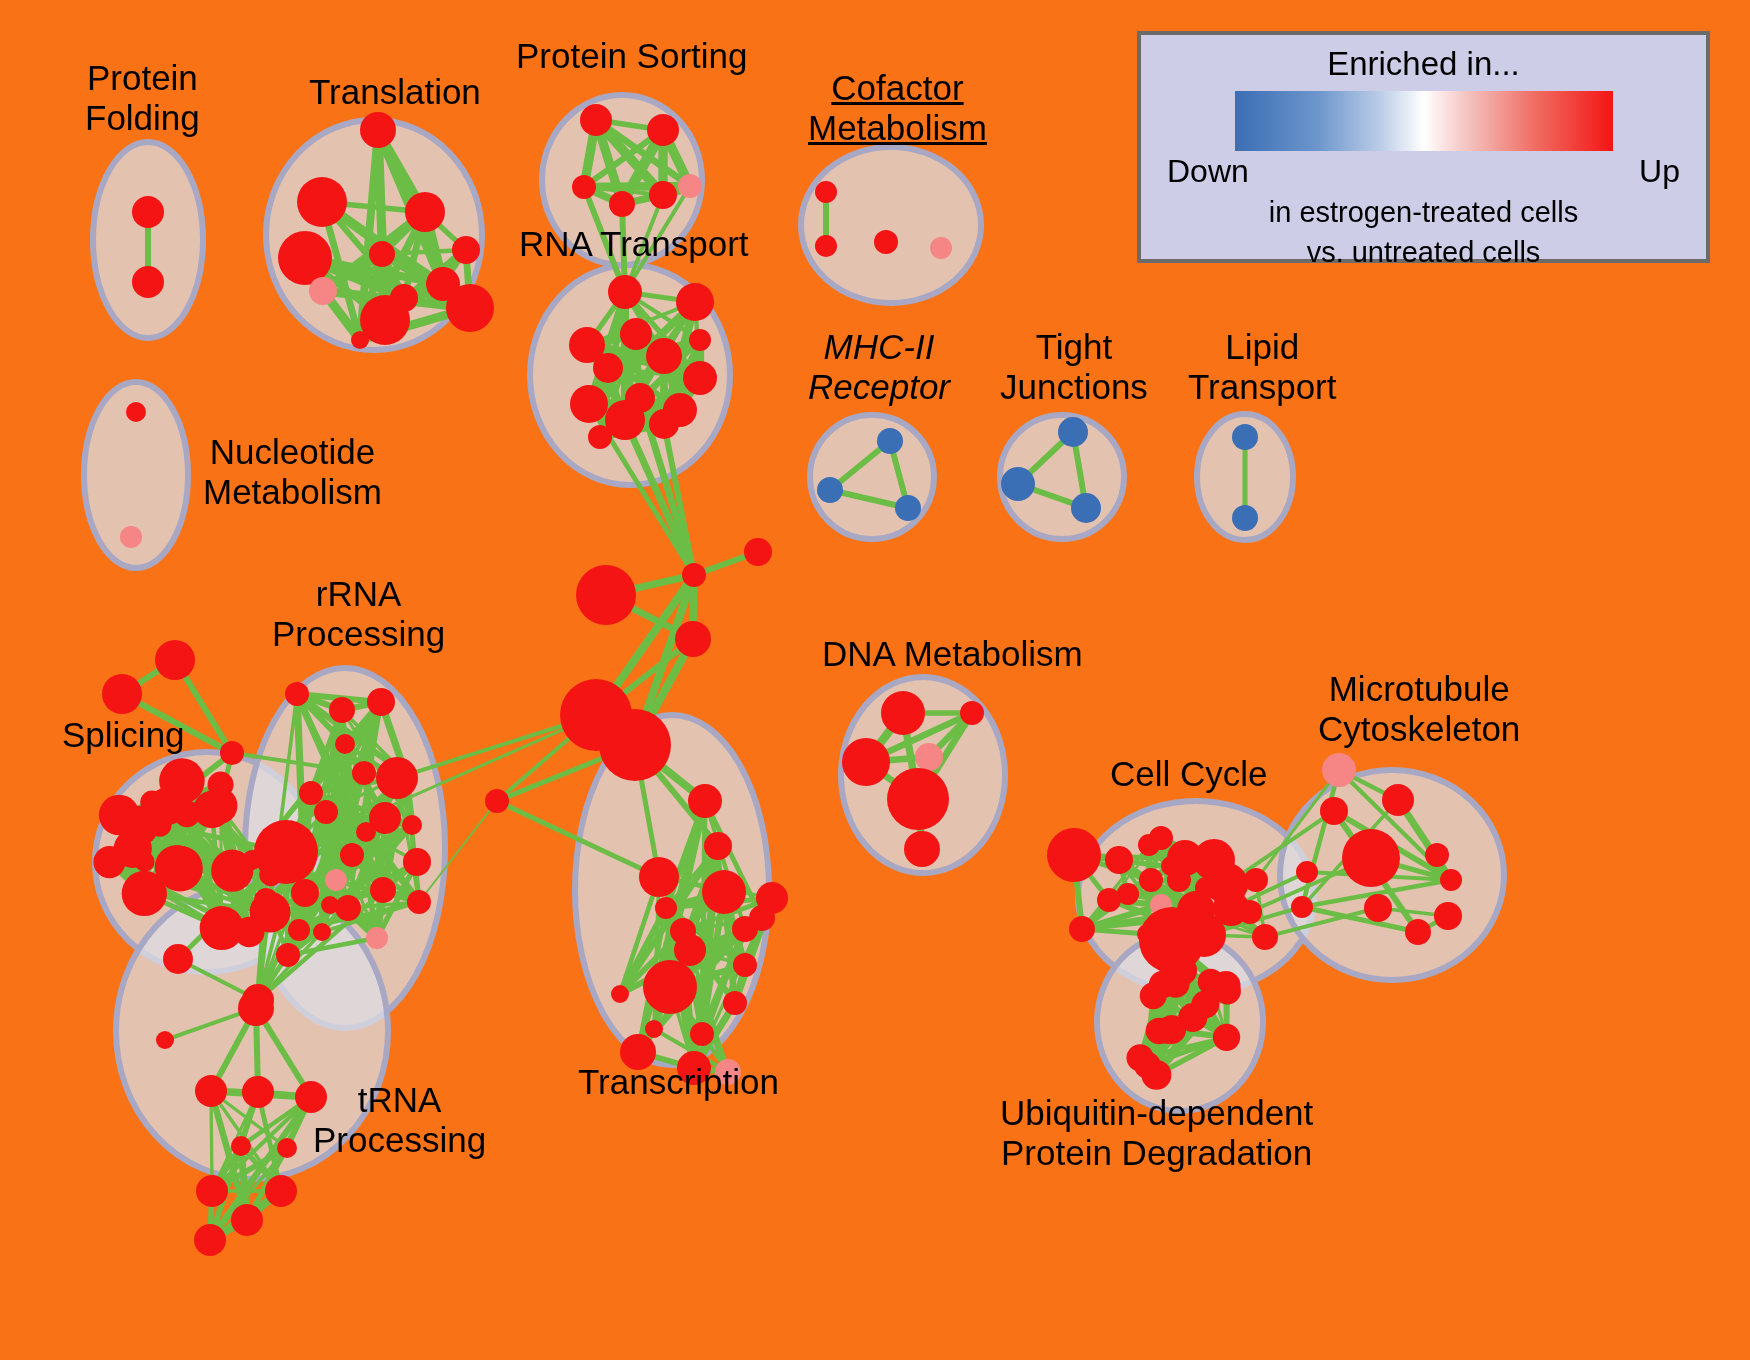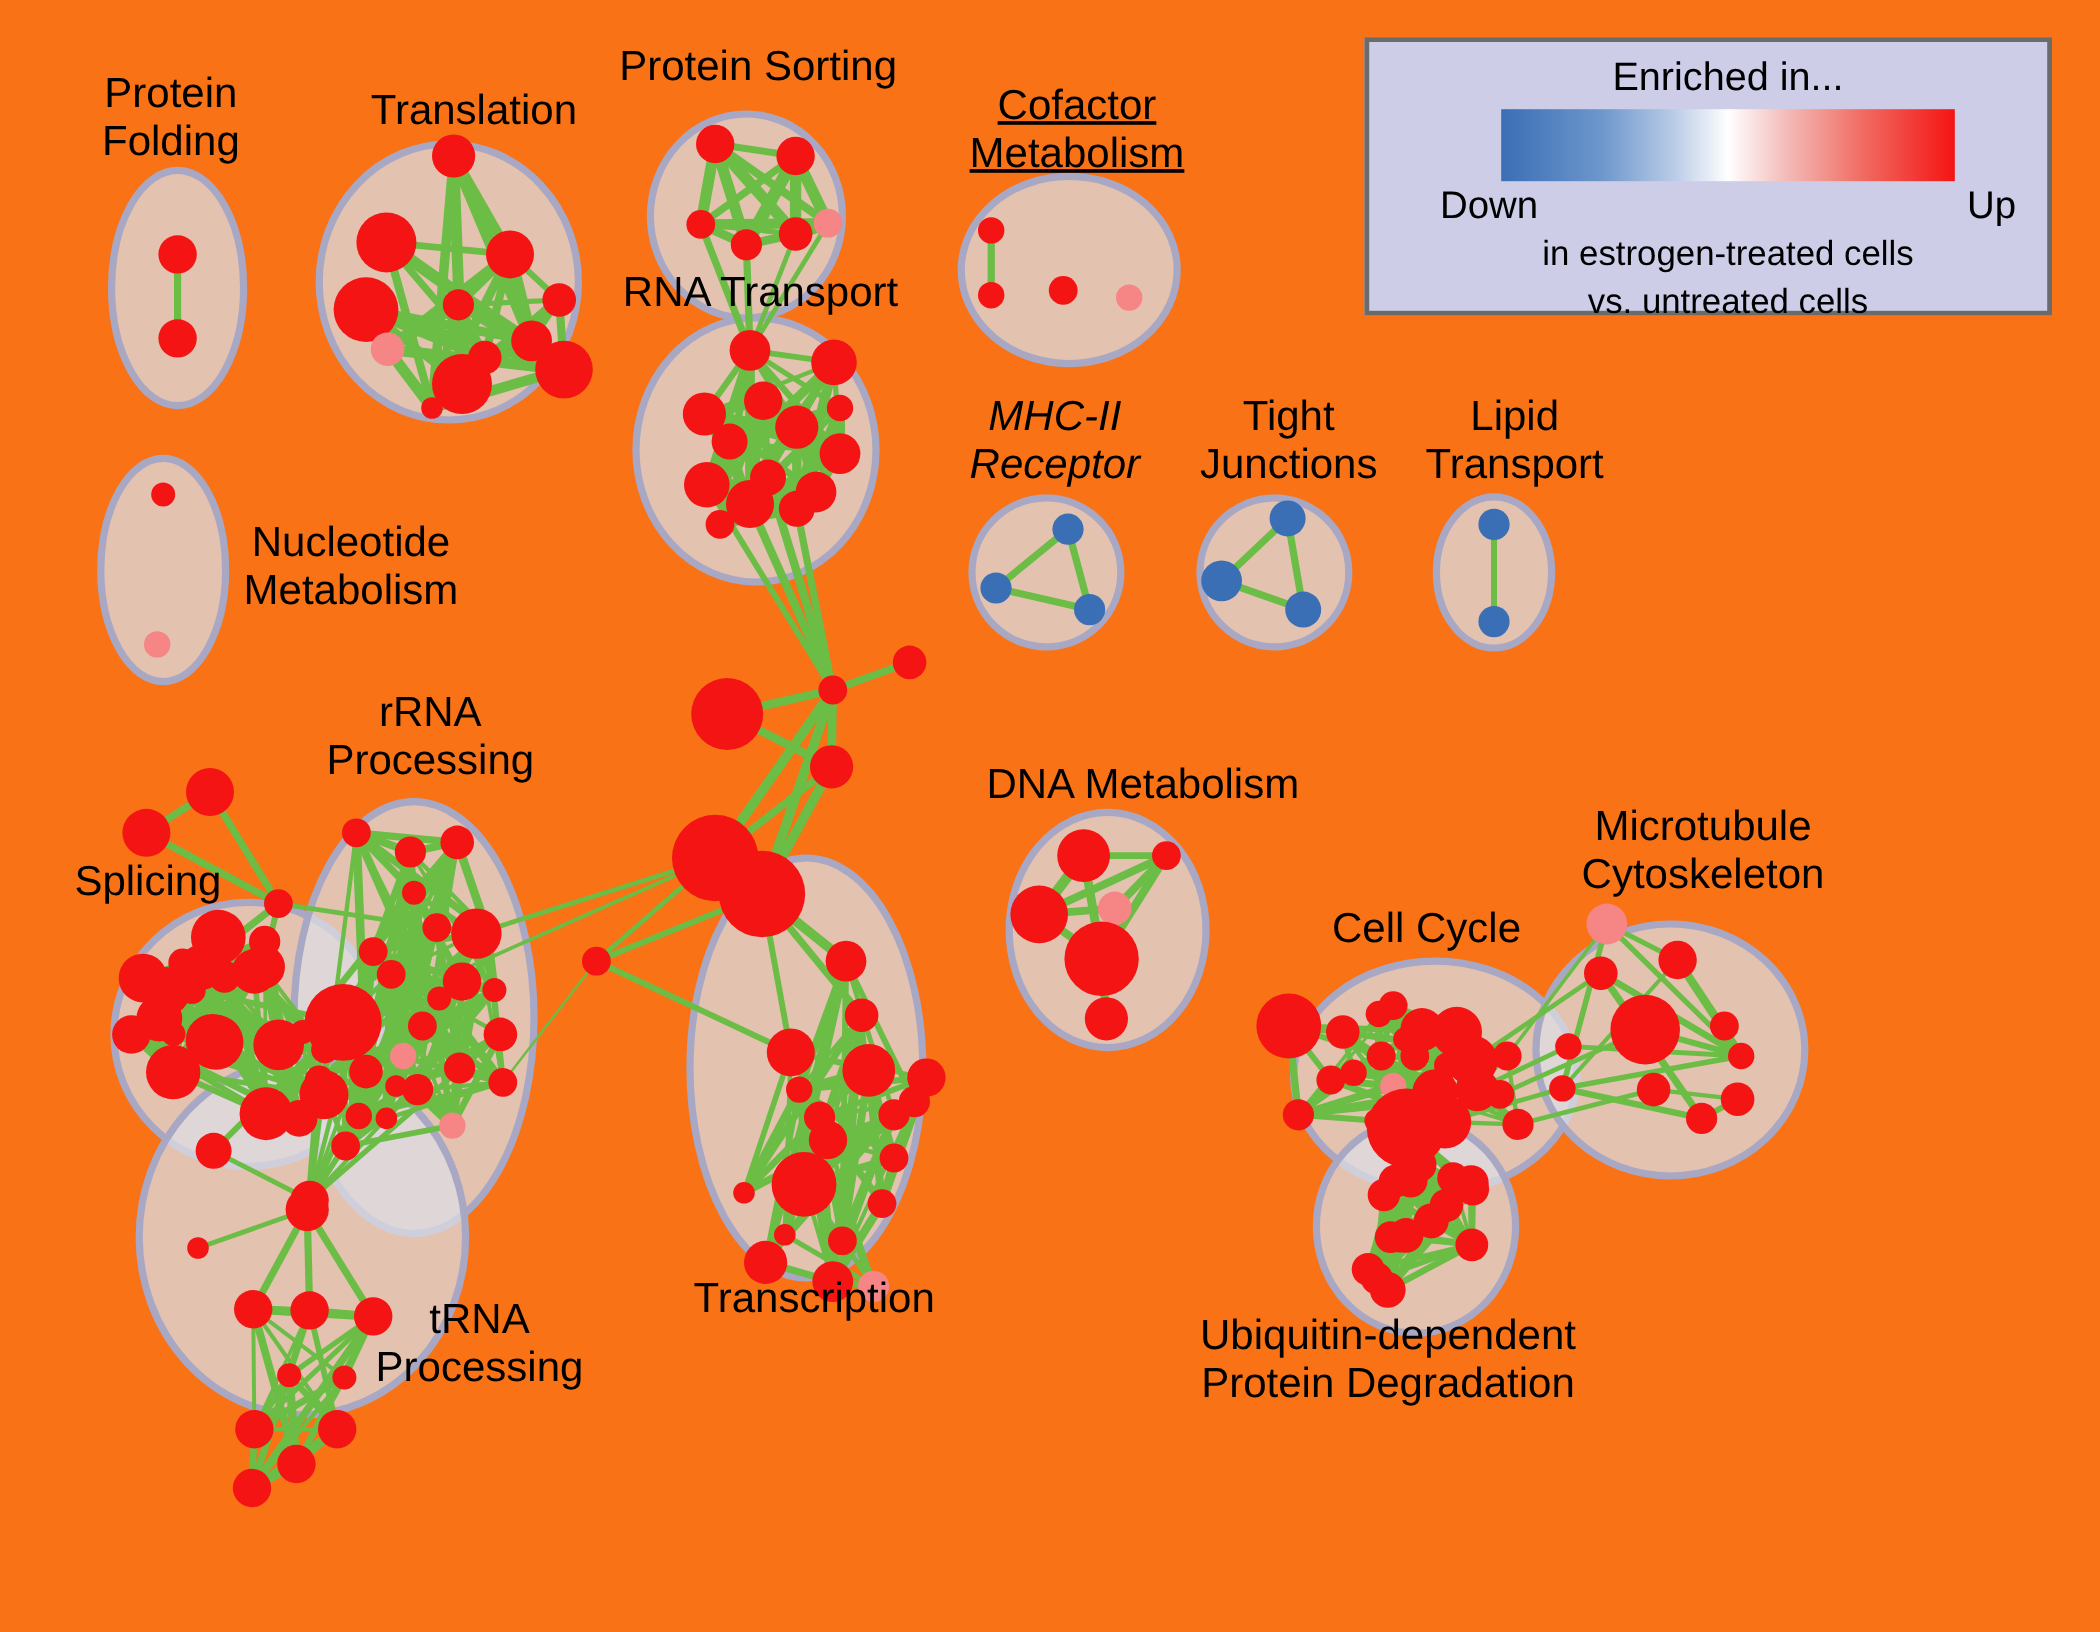--- a/index.html
+++ b/index.html
@@ -988,21 +988,21 @@
   <div class="cl-label" style="left:313px;top:1080px;">tRNA
 Processing</div>
   <div class="cl-label" style="left:578px;top:1062px;">Transcription</div>
   <div class="cl-label" style="left:822px;top:634px;">DNA Metabolism</div>
   <div class="cl-label" style="left:1110px;top:754px;">Cell Cycle</div>
   <div class="cl-label" style="left:1318px;top:669px;">Microtubule
 Cytoskeleton</div>
   <div class="cl-label" style="left:1000px;top:1093px;">Ubiquitin-dependent
 Protein Degradation</div>
 
-  <div id="legend" style="left: 1137px; top: 31px; width: 573px; height: 232px; padding-left: 33px;">
+  <div id="legend" style="left: 1137px; top: 31px; width: 573px; height: 232px;">
     <div class="lg-title">Enriched in...</div>
     <div class="lg-bar" style="width: 378px;"></div>
     <div class="lg-ends">
       <span>Down</span>
       <span>Up</span>
     </div>
     <div class="lg-sub">in estrogen-treated cells</div>
     <div class="lg-sub">vs. untreated cells</div>
   </div>
 

